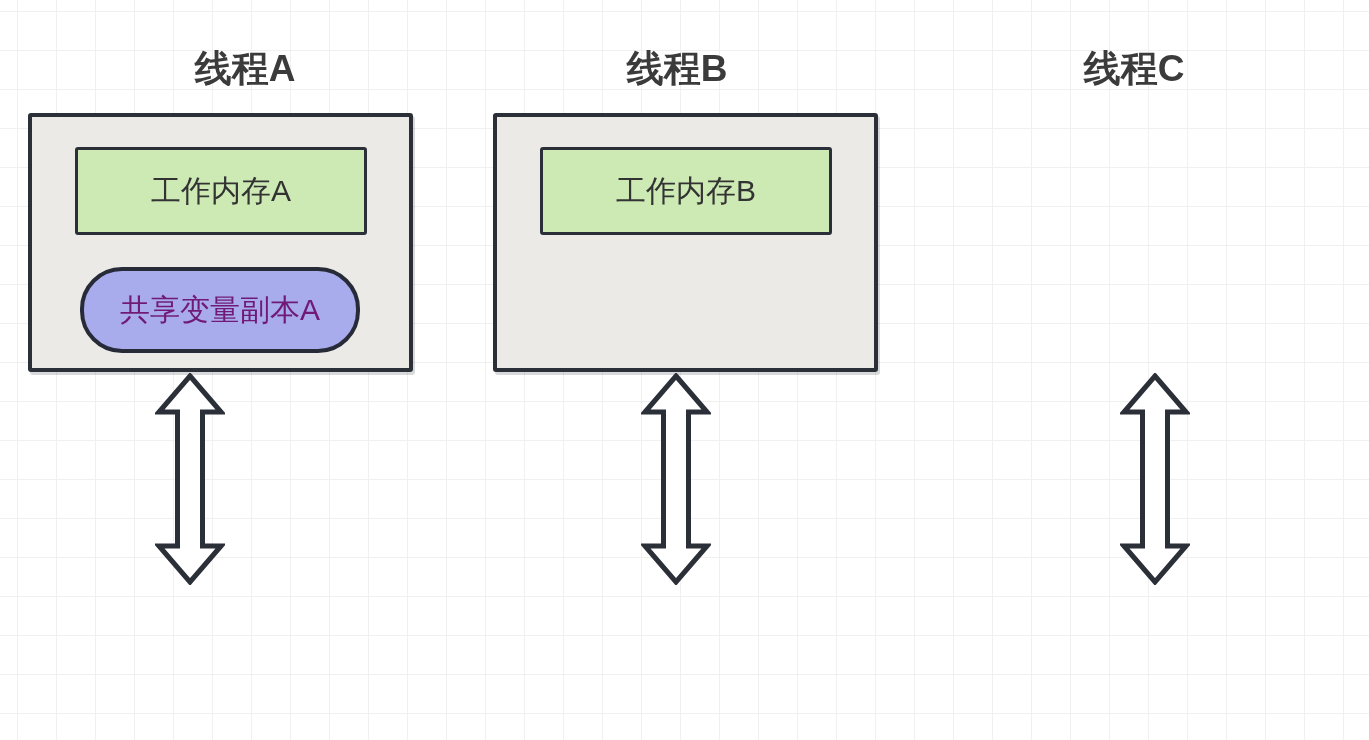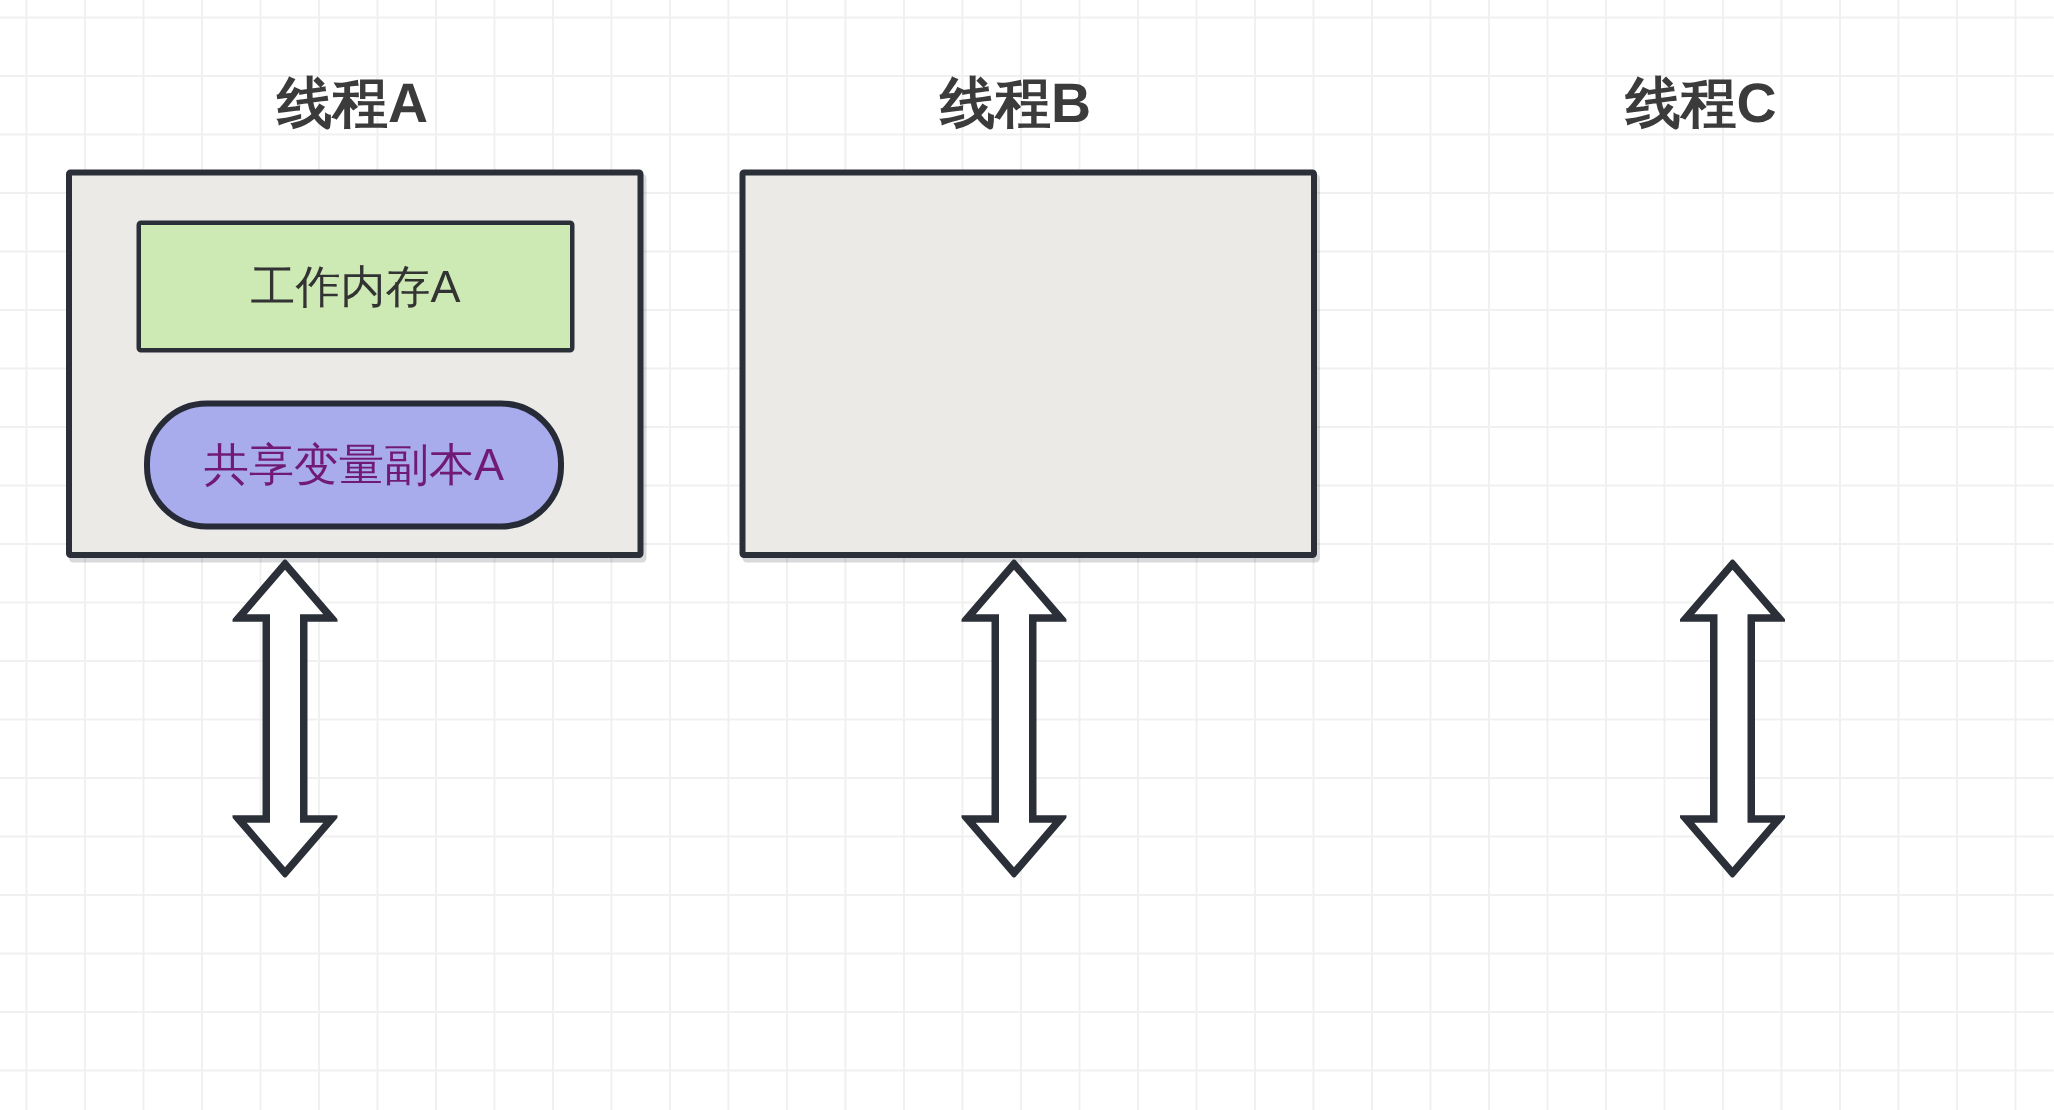--- a/index.html
+++ b/index.html
@@ -48,30 +48,31 @@
     font-size:21px;color:rgba(110,110,116,0.65);
     text-shadow:0 0 2px rgba(255,255,255,0.6);
     white-space:nowrap;
   }
 </style>
 </head>
 <body>
 
 <div class="canvas">
 
-  <div class="thread-title" style="left:235px">线程A</div>
+  <div class="thread-title" style="left:245px">线程A</div>
   <div class="thread-title" style="left:1134px">线程C</div>
   <div class="thread-title" style="left:677px">线程B</div>
 
-  <div class="thread-card" style="left:44px">
+  <div class="thread-card" style="left:28px">
     <div class="wm-box">工作内存A</div>
     <div class="pill">共享变量副本A</div>
   </div>
 
   <div class="thread-card" style="left:493px">
+    <div class="wm-box">工作内存B</div>
   </div>
 
 
   <svg class="arrow" style="left:155px" viewBox="0 0 70 212">
     <path d="M35 3 L66 39 L47.5 39 L47.5 173 L66 173 L35 209 L4 173 L22.5 173 L22.5 39 L4 39 Z" fill="#ffffff" stroke="#2b2f38" stroke-width="5" stroke-linejoin="miter"></path>
   </svg>
   <svg class="arrow" style="left:641px" viewBox="0 0 70 212">
     <path d="M35 3 L66 39 L47.5 39 L47.5 173 L66 173 L35 209 L4 173 L22.5 173 L22.5 39 L4 39 Z" fill="#ffffff" stroke="#2b2f38" stroke-width="5" stroke-linejoin="miter"></path>
   </svg>
   <svg class="arrow" style="left:1120px" viewBox="0 0 70 212">

